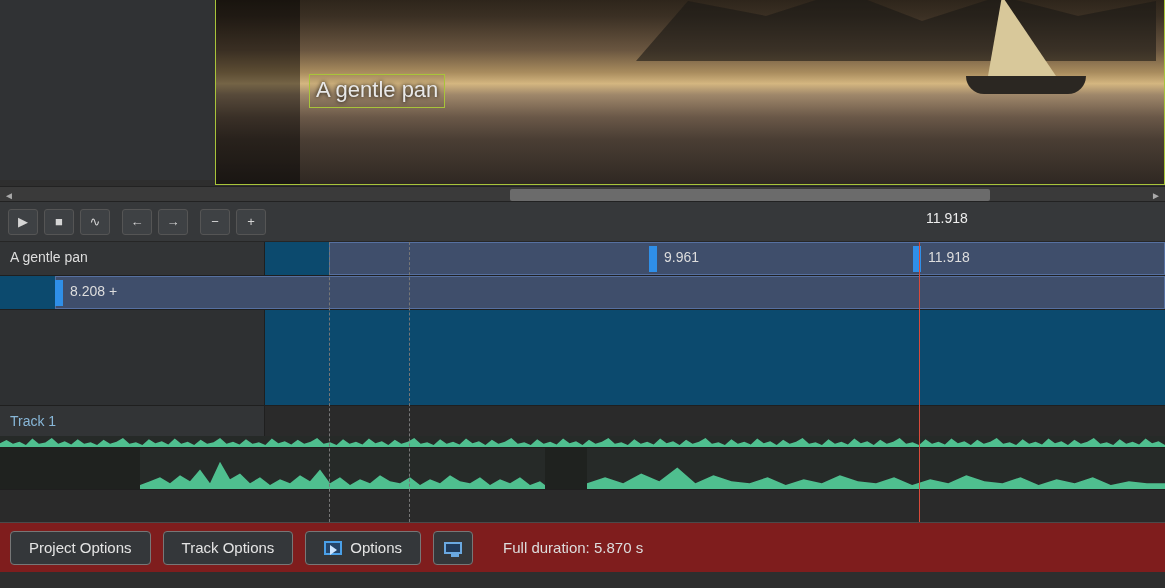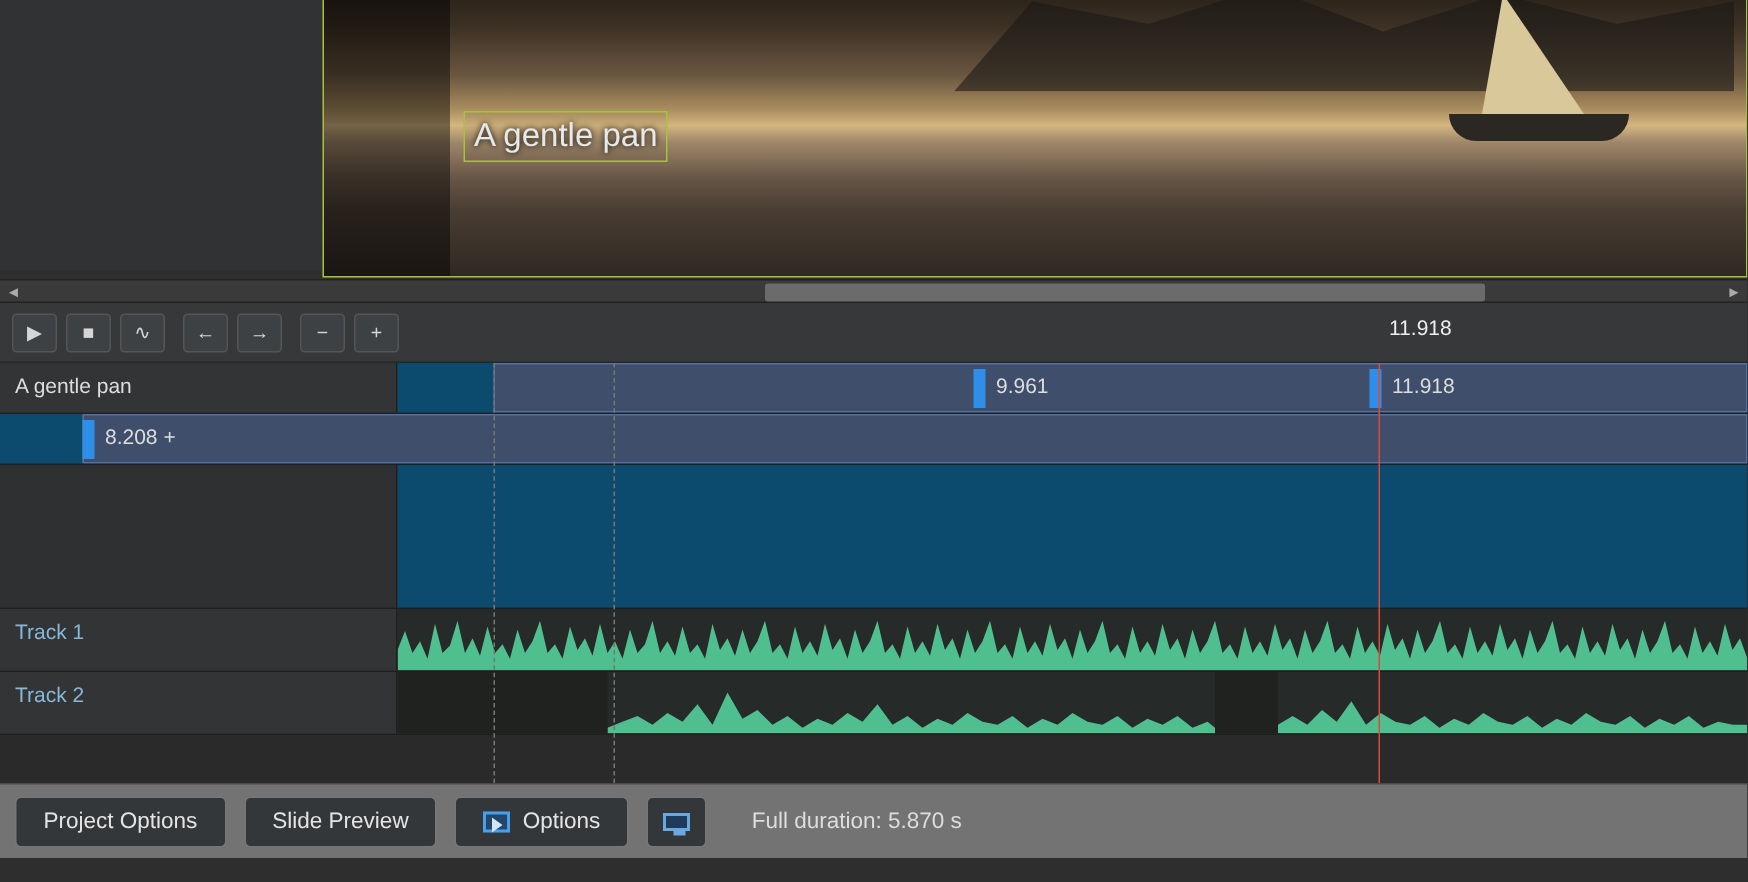--- a/index.html
+++ b/index.html
@@ -130,42 +130,42 @@
   .keyframe {
     position:absolute; top:4px; width:8px; height:26px;
     background:#2f8fe8;
   }
   .kf-label {
     position:absolute; top:7px; font-size:14px; color:#ddd;
   }
   .spacer-row { height: 96px; background:#2a2a2a; border-bottom:1px solid #1f1f1f; display:flex;}
   .spacer-row .track-label { background:#2e3032; }
   
-  .audio-row { height: 42px; }
+  .audio-row { height: 42px; flex-direction: column; }
   .audio-row .track-content { background:#262a28; }
   .wave { position:absolute; bottom:0; height:100%; }
   .wave svg { width:100%; height:100%; display:block; }
   
   .vline {
     position:absolute; top:0; bottom:0; width:0;
     border-left: 1px dashed #777;
     pointer-events:none;
   }
   .playhead {
     position:absolute; top:0; bottom:0; width:0;
     border-left: 1px solid #d94a3a;
     pointer-events:none;
   }
   .timeline-ruler-space {
     position:absolute; left:265px; right:0; top:0; bottom:0;
     pointer-events:none;
   }
   
   .footer {
-    height: 50px; background:#737373;
+    height: 50px; background:#7f1d1d;
     border-top: 1px solid #4a4a4a;
     display:flex; align-items:center; padding: 0 10px;
     gap: 12px;
   }
   .footer .btn {
     height: 34px; padding: 0 18px;
     border: 1px solid #777; border-radius:4px;
     background: #34373a; color:#e4e4e4;
     display:flex; align-items:center; gap:8px;
     cursor:pointer; font-size:15px;
@@ -254,21 +254,20 @@
     <div class="track-content">
       <div class="wave" style="left:0; right:0;">
         <svg viewBox="0 0 900 42" preserveAspectRatio="none">
           <path fill="#4fbf8f" d="M0,42 L0,28 5,15 10,30 15,22 20,34 25,10 30,30 35,25 40,8 45,30 50,20 55,32 60,12 65,30 70,24 75,34 80,14 85,30 90,22 95,8 100,30 105,24 110,34 115,12 120,28 125,20 130,32 135,10 140,30 145,22 150,34 155,14 160,30 165,24 170,8 175,30 180,22 185,32 190,12 195,30 200,24 205,34 210,10 215,28 220,20 225,32 230,14 235,30 240,22 245,8 250,30 255,24 260,34 265,12 270,30 275,22 280,32 285,10 290,28 295,20 300,34 305,14 310,30 315,22 320,8 325,30 330,24 335,34 340,12 345,30 350,22 355,32 360,10 365,28 370,20 375,34 380,14 385,30 390,22 395,8 400,30 405,24 410,34 415,12 420,30 425,22 430,32 435,10 440,28 445,20 450,34 455,14 460,30 465,22 470,8 475,30 480,24 485,34 490,12 495,30 500,22 505,32 510,10 515,28 520,20 525,34 530,14 535,30 540,22 545,8 550,30 555,24 560,34 565,12 570,30 575,22 580,32 585,10 590,28 595,20 600,34 605,14 610,30 615,22 620,8 625,30 630,24 635,34 640,12 645,30 650,22 655,32 660,10 665,28 670,20 675,34 680,14 685,30 690,22 695,8 700,30 705,24 710,34 715,12 720,30 725,22 730,32 735,10 740,28 745,20 750,34 755,14 760,30 765,22 770,8 775,30 780,24 785,34 790,12 795,30 800,22 805,32 810,10 815,28 820,20 825,34 830,14 835,30 840,22 845,8 850,30 855,24 860,34 865,12 870,30 875,22 880,32 885,10 890,28 895,20 900,34 L900,42 Z"></path>
         </svg>
       </div>
     </div>
   </div>
 
   <div class="track-row audio-row">
-    <div class="track-label light">Track 2</div>
     <div class="track-content">
       <div style="position:absolute;left:0;width:140px;top:0;bottom:0;background:#1f221f;"></div>
       <div style="position:absolute;left:545px;width:42px;top:0;bottom:0;background:#1f221f;"></div>
       <div class="wave" style="left:140px; width:405px;">
         <svg viewBox="0 0 405 42" preserveAspectRatio="none">
           <path fill="#4fbf8f" d="M0,42 L0,38 10,34 20,30 30,36 40,28 50,34 60,22 70,36 80,14 90,32 100,26 110,36 120,30 130,38 140,32 150,36 160,28 170,34 180,22 190,36 200,30 210,38 220,32 230,36 240,28 250,34 260,36 270,30 280,38 290,32 300,36 310,28 320,34 330,36 340,30 350,38 360,32 370,36 380,30 390,38 400,34 405,38 L405,42 Z"></path>
         </svg>
       </div>
       <div class="wave" style="left:587px; right:0;">
         <svg viewBox="0 0 320 42" preserveAspectRatio="none">
@@ -280,21 +279,21 @@
 
   <div class="timeline-ruler-space">
     <div class="vline" style="left:64px;"></div>
     <div class="vline" style="left:144px;"></div>
     <div class="playhead" style="left:654px;"></div>
   </div>
 </div>
 
 <div class="footer">
   <div class="btn">Project Options</div>
-  <div class="btn">Slide Preview</div>
+  <div class="btn">Track Options</div>
   <div class="btn">
     <span class="preview-thumb-icon"></span>
     <span>Options</span>
   </div>
   <div class="btn small">
     <span class="monitor-icon"></span>
   </div>
   <div class="status">Full duration: 5.870 s</div>
 </div>
 

